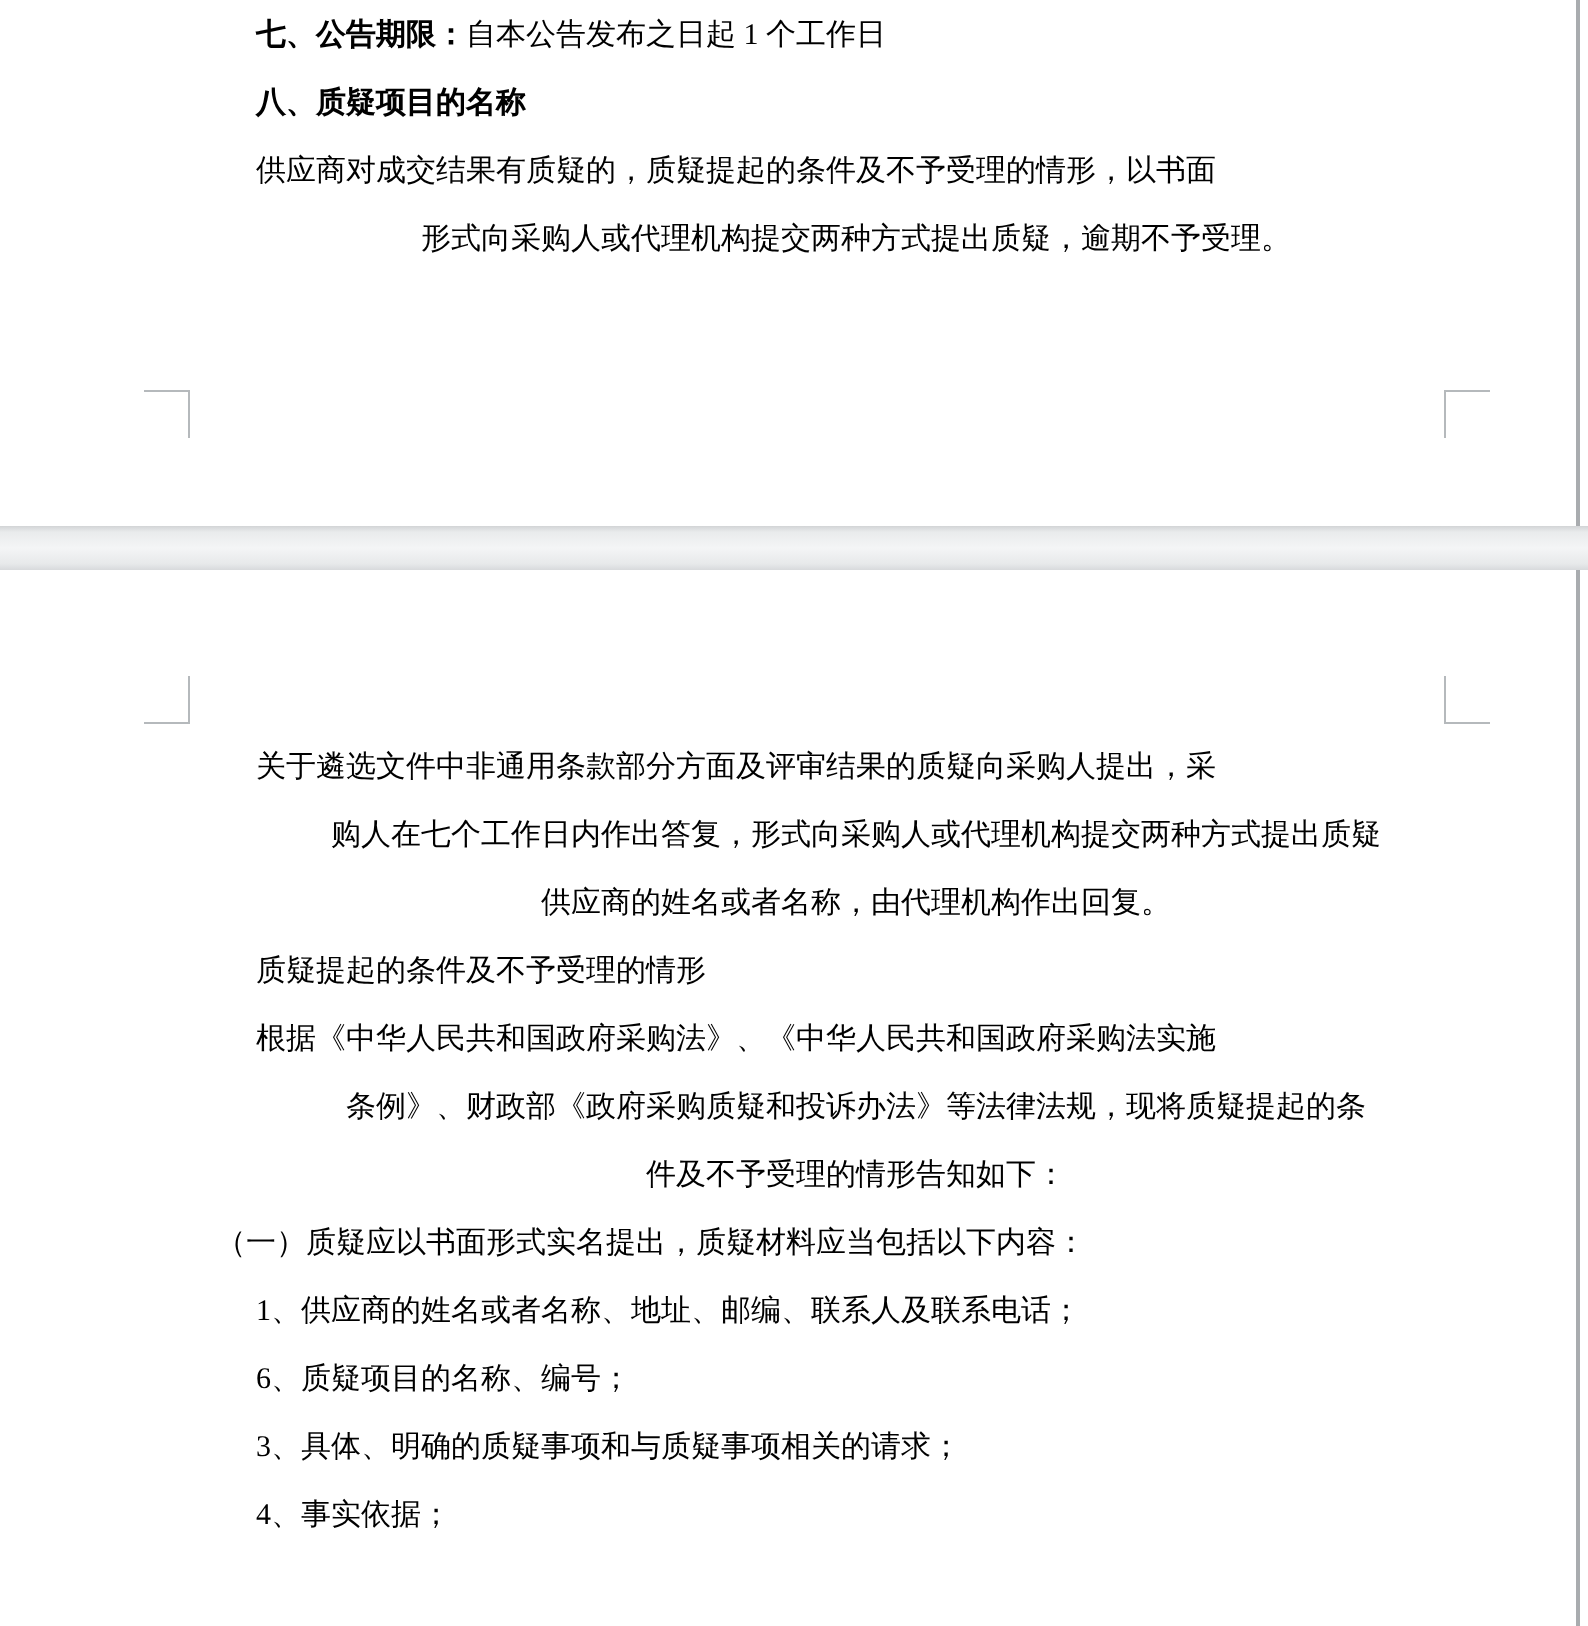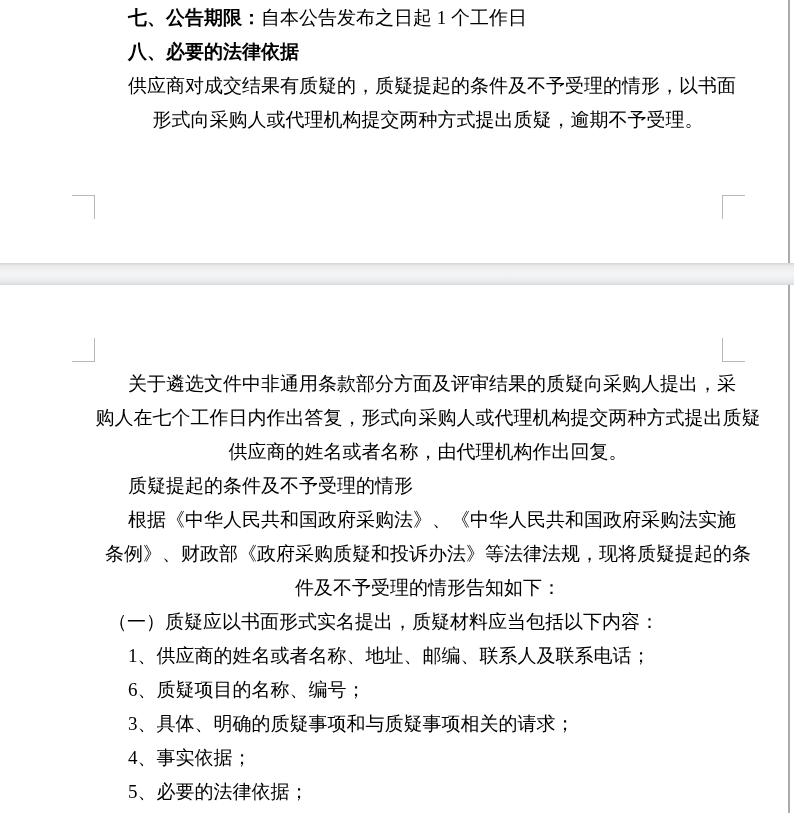--- a/index.html
+++ b/index.html
@@ -27,21 +27,21 @@
     height: 22px;
     background: linear-gradient(to bottom,
       #d2d4d6 0px, #e9ebec 3px, #f4f5f6 11px, #e7e9ea 19px, #d8dadc 22px);
   }
   .content { position: absolute; left: 88px; top: 0; width: 680px; }
   .page-1 .content { top: 1px; }
   .page-2 .content { top: 82px; font-family: Liberation Serif, serif; }
   .line {
     height: 34px;
     line-height: 34px;
-    font-size: 19px;
+    font-size: 15px;
     white-space: nowrap;
     letter-spacing: 0px;
   }
   .indent-0 { padding-left: 0; text-align: center; }
   .indent-1 { padding-left: 20px; }
   .indent-2 { padding-left: 40px; }
   .run { font-weight: normal; }
   .run-bold { font-weight: bold; }
   .crop { position: absolute; width: 22px; height: 23px; }
   .crop.bl { left: 72px;  top: 195px; border-top: 1px solid var(--mark-color);    border-right: 1px solid var(--mark-color); }
@@ -57,21 +57,21 @@
   }
 </style>
 </head>
 <body>
 
 <div class="screen">
 
   <div class="page page-1">
     <div class="content">
         <div class="line indent-2"><span class="run run-bold">七、公告期限：</span><span class="run">自本公告发布之日起 1 个工作日</span></div>
-        <div class="line indent-2"><span class="run run-bold">八、必要的法律依据</span></div>
+        <div class="line indent-2"><span class="run run-bold">八、质疑项目的名称</span></div>
         <div class="line indent-2"><span class="run">供应商对成交结果有质疑的，质疑提起的条件及不予受理的情形，以书面</span></div>
         <div class="line indent-0"><span class="run">形式向采购人或代理机构提交两种方式提出质疑，逾期不予受理。</span></div>
       </div>
     <div class="crop bl"></div>
     <div class="crop br"></div>
     <div class="edge"></div>
   </div>
 
   <div class="page-gap"></div>
 
@@ -84,18 +84,17 @@
         <div class="line indent-0"><span class="run">供应商的姓名或者名称，由代理机构作出回复。</span></div>
         <div class="line indent-2"><span class="run">质疑提起的条件及不予受理的情形</span></div>
         <div class="line indent-2"><span class="run">根据《中华人民共和国政府采购法》、《中华人民共和国政府采购法实施</span></div>
         <div class="line indent-0"><span class="run">条例》、财政部《政府采购质疑和投诉办法》等法律法规，现将质疑提起的条</span></div>
         <div class="line indent-0"><span class="run">件及不予受理的情形告知如下：</span></div>
         <div class="line indent-1"><span class="run">（一）质疑应以书面形式实名提出，质疑材料应当包括以下内容：</span></div>
         <div class="line indent-2"><span class="run">1、供应商的姓名或者名称、地址、邮编、联系人及联系电话；</span></div>
         <div class="line indent-2"><span class="run">6、质疑项目的名称、编号；</span></div>
         <div class="line indent-2"><span class="run">3、具体、明确的质疑事项和与质疑事项相关的请求；</span></div>
         <div class="line indent-2"><span class="run">4、事实依据；</span></div>
-        <div class="line indent-2"><span class="run">5、必要的法律依据；</span></div>
       </div>
     <div class="edge"></div>
   </div>
 
 </div>
 
 </body></html>

